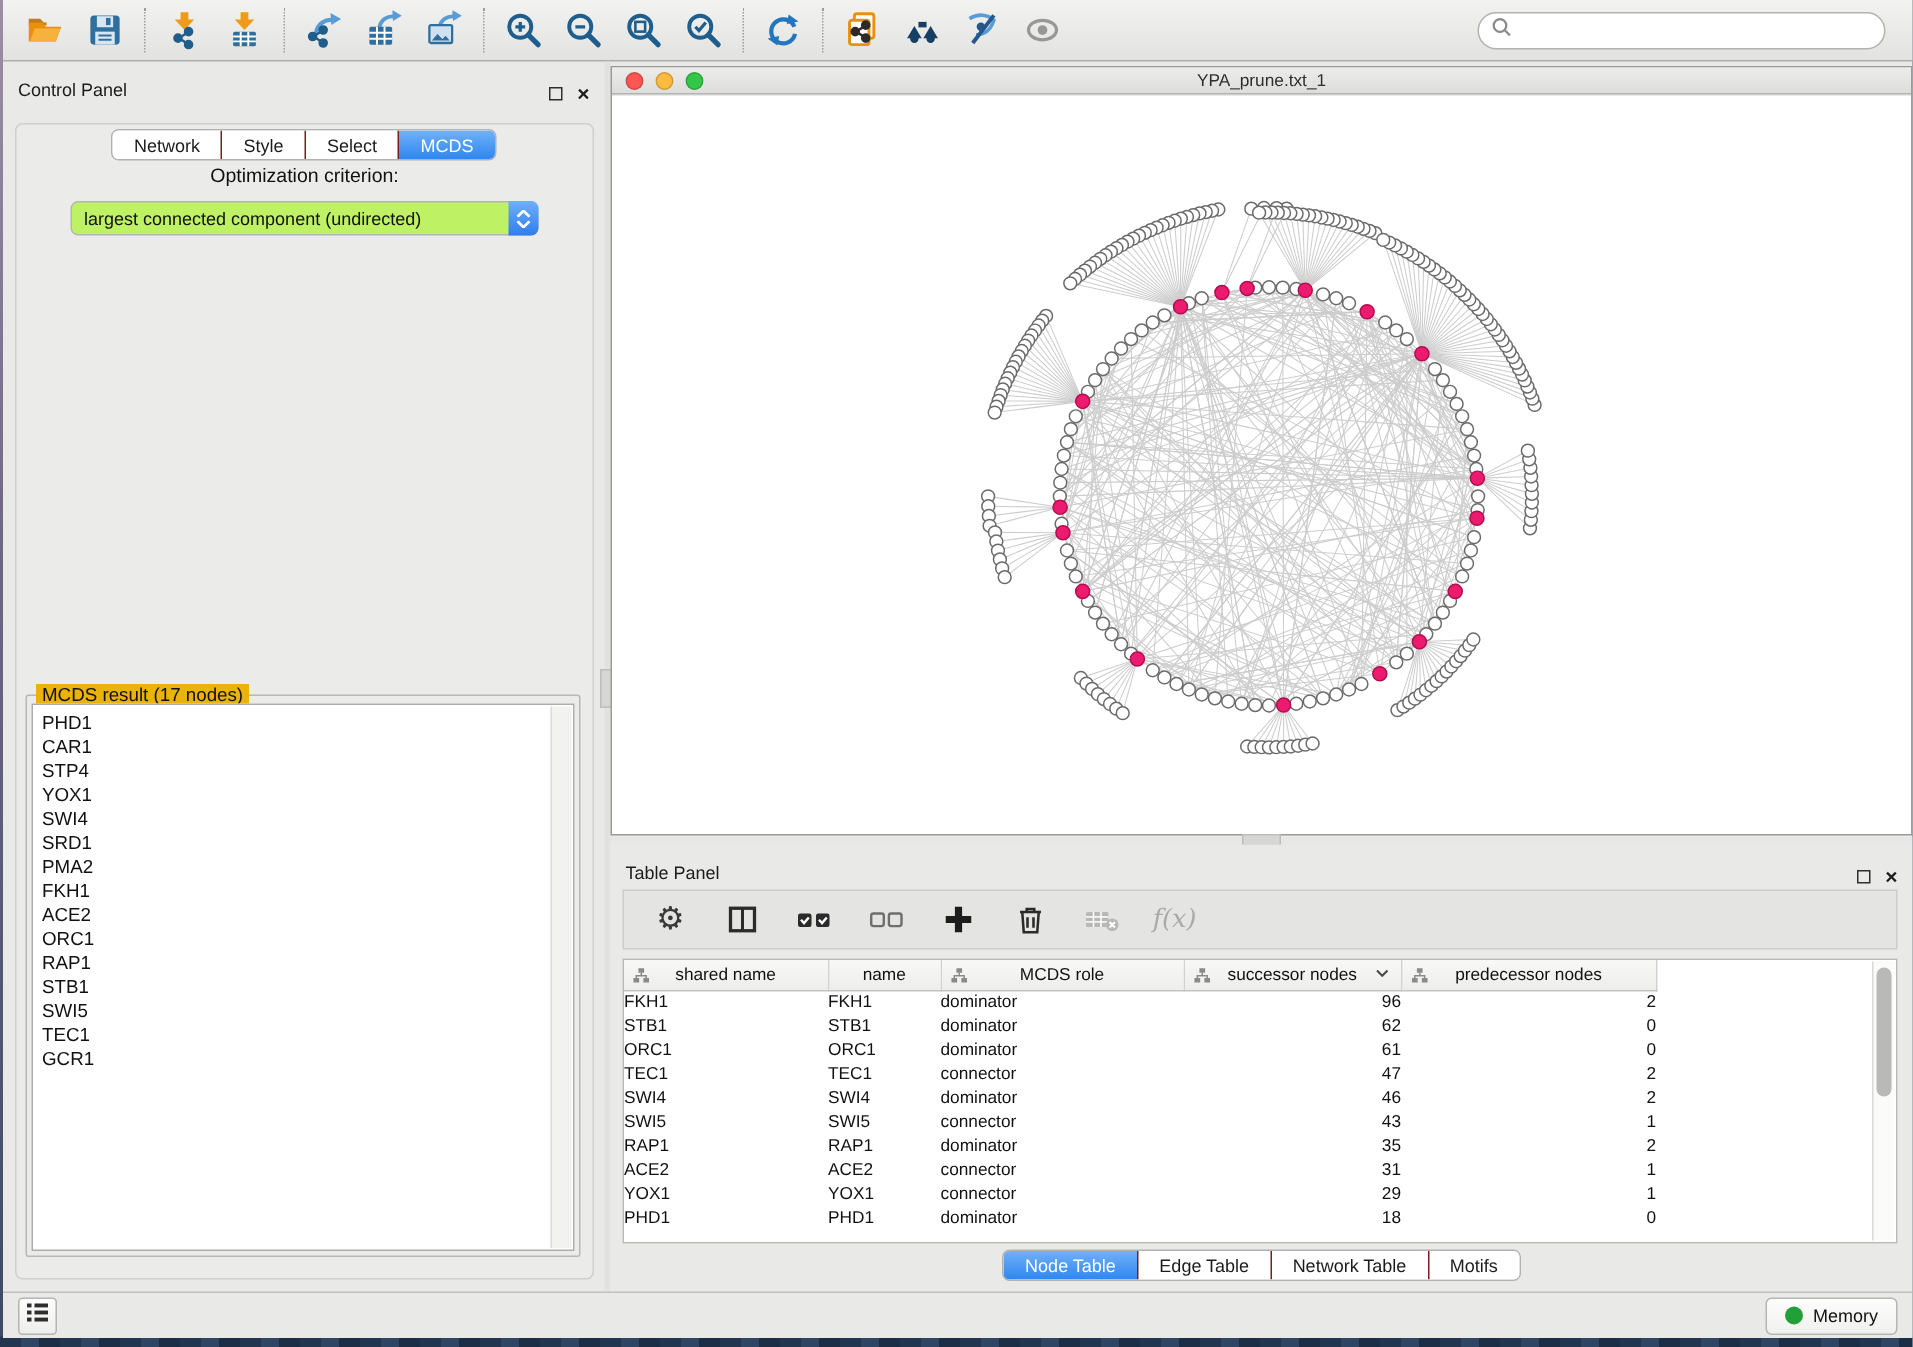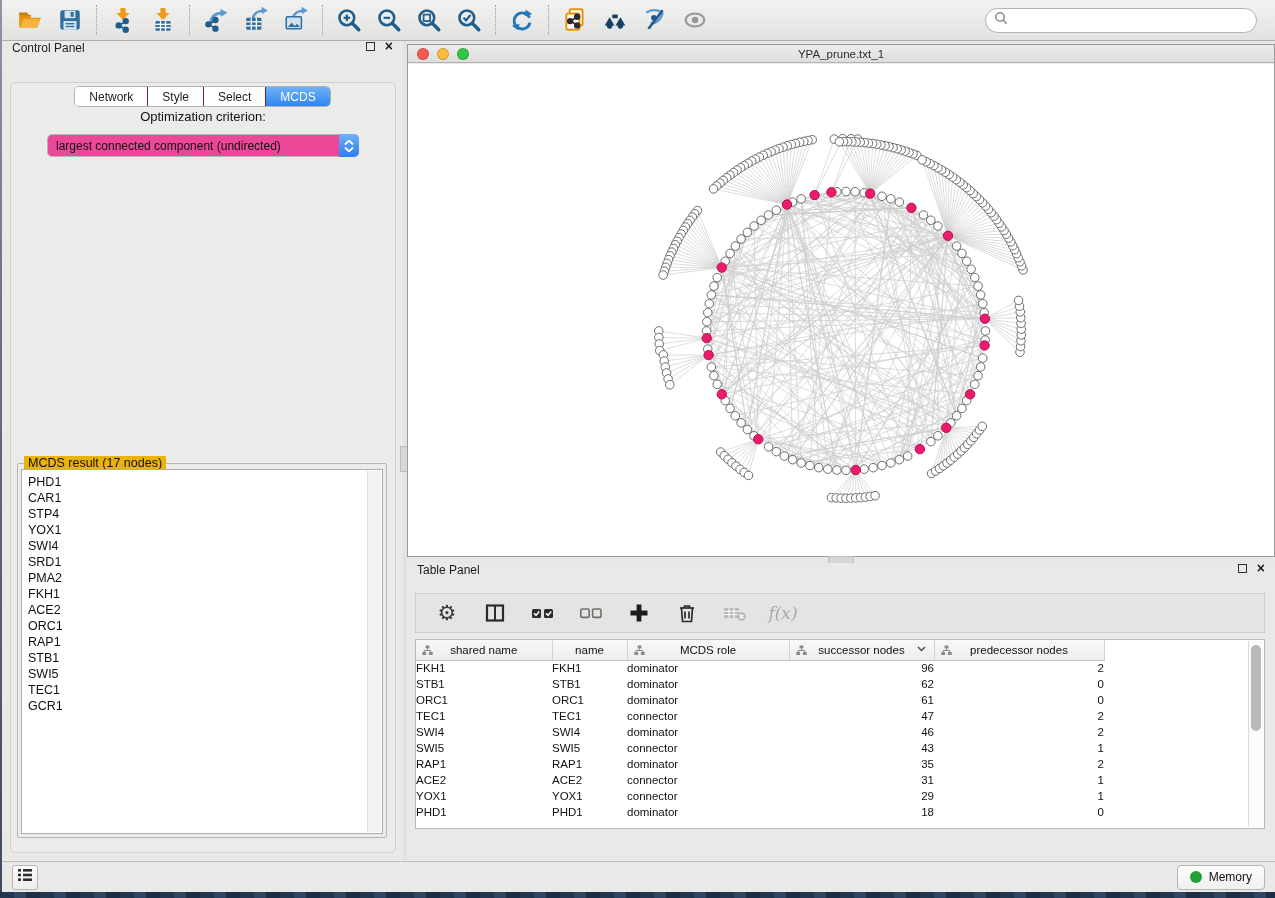--- a/index.html
+++ b/index.html
@@ -20,34 +20,34 @@
   .tb-sep { width:1px; height:30px; margin:0 6px; border-left:1px dotted #9d9d9b; }
   .tb-search { margin-left:auto; margin-right:18px; width:272px; height:25px; background:#fff;
     border:1px solid #b2b2b0; border-radius:13px; display:flex; align-items:center; padding-left:8px; }
   .tb-search input { border:none; outline:none; flex:1; height:20px; font-size:12px; background:transparent; }
 
   
   .main { position:absolute; left:0; top:41px; right:0; bottom:31px; }
 
   
   .control-panel { position:absolute; left:0; top:0; width:401px; height:100%; }
-  .cp-title-row, .tp-title-row { height:26px; display:flex; align-items:flex-start; padding:0 10px; }
+  .cp-title-row, .tp-title-row { height:26px; display:flex; align-items:flex-end; padding:0 10px; }
   .panel-title { font-size:12px; color:#1c1c1c; }
   .win-btns { margin-left:auto; display:flex; align-items:center; gap:10px; }
   .float-btn { width:9px; height:9px; border:1.6px solid #2e2e2e; display:inline-block; }
   .close-btn { font-size:14px; font-weight:bold; color:#1d1d1d; line-height:10px; }
   .cp-tabs { position:absolute; left:0; top:45px; width:100%; display:flex; justify-content:center; z-index:2; }
   .seg-tabs { display:flex; border:1px solid #b2b2b0; border-radius:5px; overflow:hidden; background:#fff; height:21px; }
   .seg-tab { padding:0 14px; font-size:12px; display:flex; align-items:center; background:#fff; color:#1c1c1c; border-left:1px solid #7f1d1d; cursor:default; }
   .seg-tab:first-child { border-left:none; }
   .seg-tab.active { background:linear-gradient(#70b1f8,#2e86f2); color:#fff; }
   .cp-content { position:absolute; left:8px; right:7px; top:41px; bottom:8px;
     background:#ebebe9; border:1px solid #cfcfcd; border-radius:5px; }
   .opt-label { text-align:center; margin-top:26px; font-size:13px; color:#111; }
-  .opt-select { position:relative; margin:10px 36px 0 36px; height:23px; background:#ec4899;
+  .opt-select { position:relative; margin:10px 36px 0 36px; height:23px; background:#bef264;
     border:1px solid #b5b5b3; border-radius:5px; display:flex; align-items:center;
     font-size:12px; padding-left:8px; color:#111; }
   .opt-stepper { position:absolute; right:-1px; top:-1px; bottom:-1px; width:20px; border-radius:0 5px 5px 0;
     background:linear-gradient(#6fb0f9,#2f7df0); display:flex; flex-direction:column; align-items:center; justify-content:center; gap:2px; }
   .btn-row { display:flex; justify-content:center; gap:13px; margin-top:12px; }
   .mac-btn { height:22px; padding:0 14px; font-size:12px; color:#111; background:linear-gradient(#ffffff,#f0f0ee);
     border:1px solid #b4b4b2; border-radius:5px; display:flex; align-items:center; cursor:default; }
   .mac-btn.focused { border-color:#77a9e8; box-shadow:0 0 0 3px rgba(100,160,240,.5); }
   .mcds-fieldset { position:absolute; left:6px; right:8px; top:380px; bottom:14px;
     border:1px solid #b7b7b5; border-radius:2px; }
@@ -1299,20 +1299,28 @@
                   <td class="cr">18</td>
                   <td class="cr">0</td>
                   <td></td>
                 </tr>
               </tbody>
             </table>
           <div class="nt-scroll">
             <div class="nt-thumb"></div>
           </div>
         </div>
+        <div class="tp-tabs">
+          <div class="seg-tabs" id="tp-tabs">
+              <div class="seg-tab active">Node Table</div>
+              <div class="seg-tab">Edge Table</div>
+              <div class="seg-tab">Network Table</div>
+              <div class="seg-tab">Motifs</div>
+            </div>
+        </div>
       </div>
 
     </div>
   </div>
 
   <div class="status-bar">
     <div class="list-btn">
       <span>
         <svg width="16" height="14" viewBox="0 0 16 14">
             <g fill="#2e2e2e">

